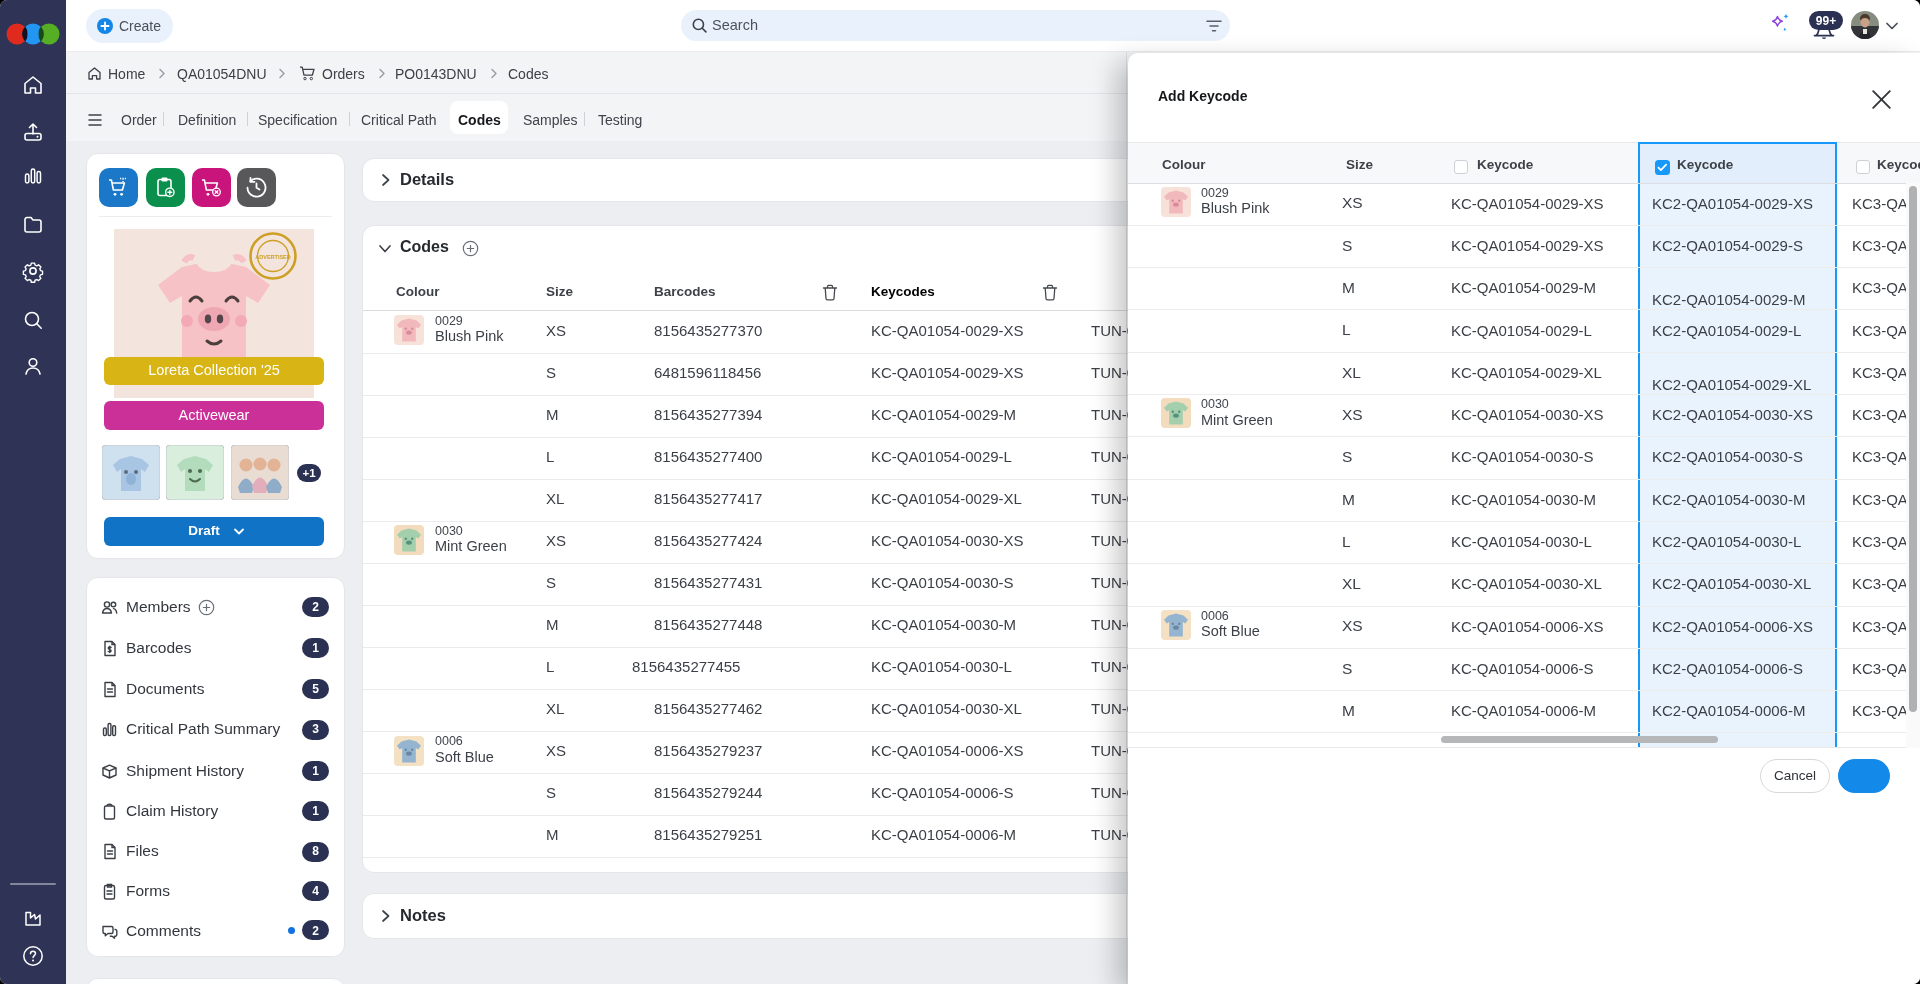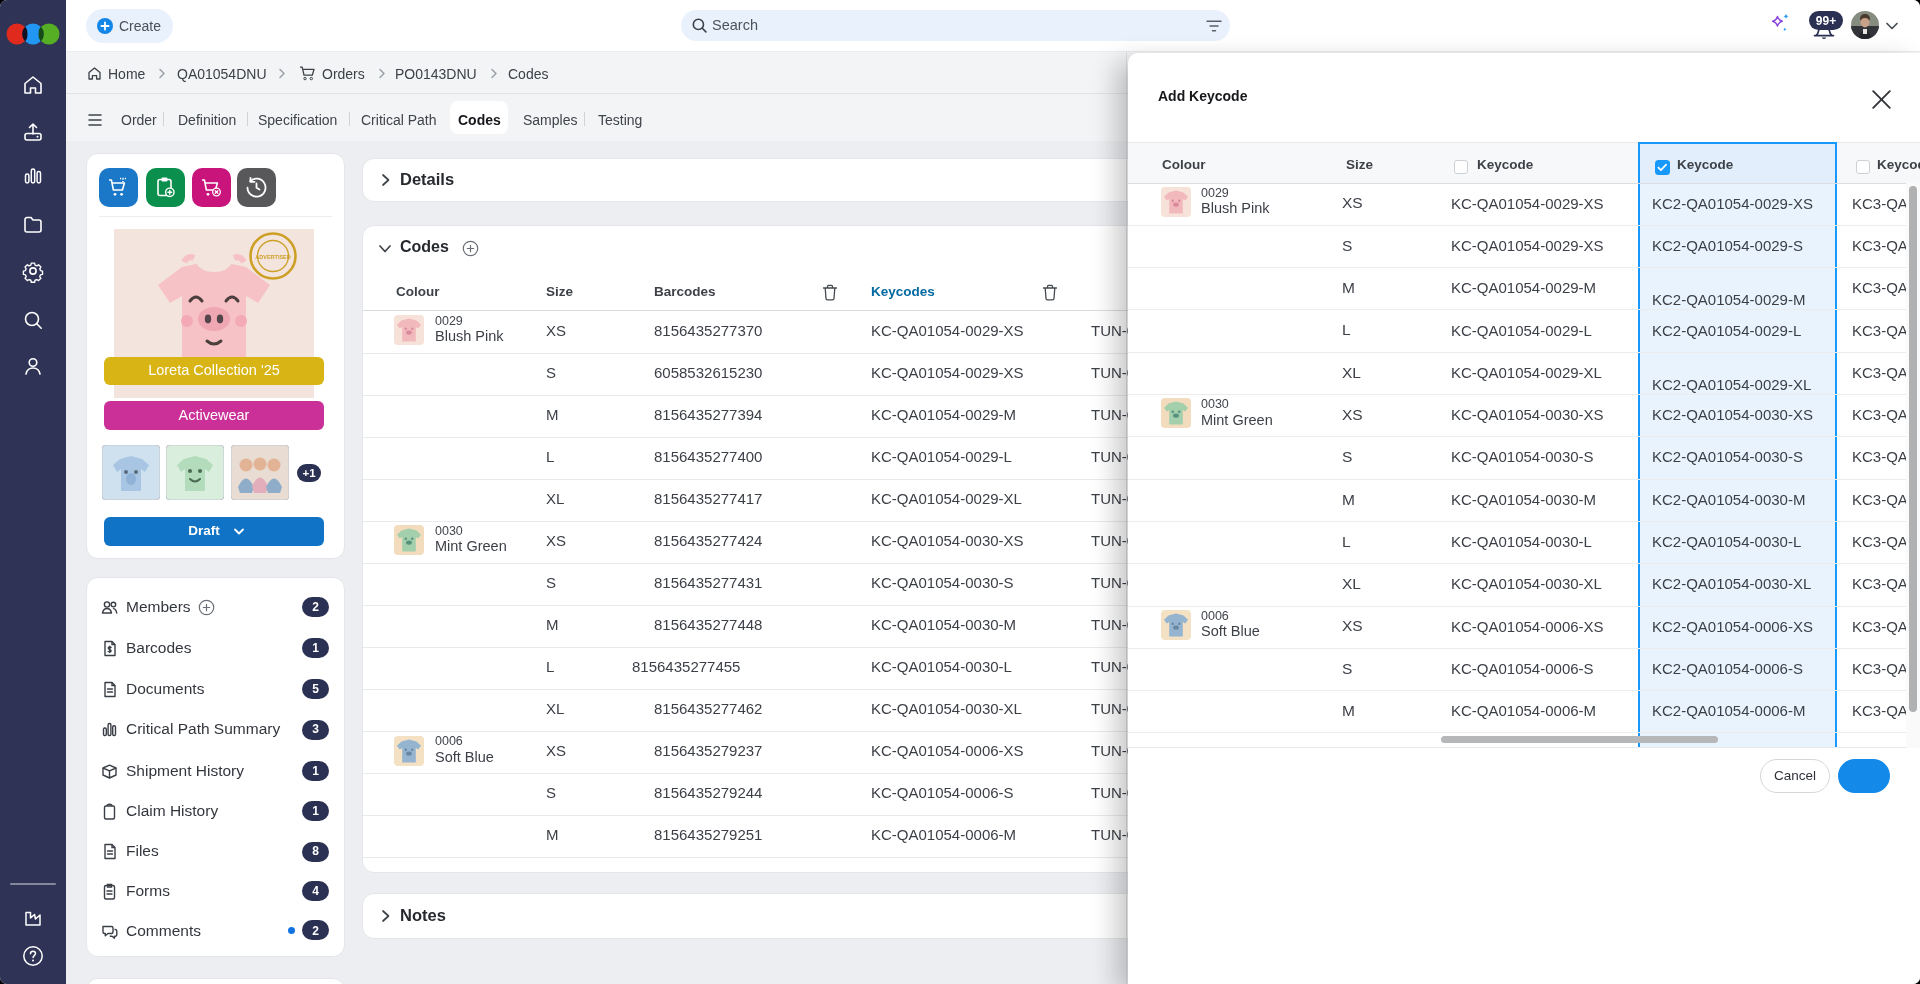--- a/index.html
+++ b/index.html
@@ -338,42 +338,42 @@
 <svg class="abs" style="left:462px;top:240px" width="17" height="17" viewBox="0 0 17 17">
         <circle cx="8.5" cy="8.5" r="7.2" fill="none" stroke="#6a6f77" stroke-width="1.2"></circle>
         <path d="M8.5 5.3v6.4M5.3 8.5h6.4" stroke="#6a6f77" stroke-width="1.2" stroke-linecap="round"></path>
       </svg>
 <div class="txt" style="left:396px;top:284px;font-size:13.5px;font-weight:700;color:#3e4248;">Colour</div>
 <div class="txt" style="left:546px;top:284px;font-size:13.5px;font-weight:700;color:#3e4248;">Size</div>
 <div class="txt" style="left:654px;top:284px;font-size:13.5px;font-weight:700;color:#3e4248;">Barcodes</div>
 <svg class="abs" style="left:822px;top:284px" width="16" height="17" viewBox="0 0 16 17">
         <path d="M1.5 4h13M5.5 4V2.4a1 1 0 0 1 1-1h3a1 1 0 0 1 1 1V4M3.2 4l.8 10.5a1.4 1.4 0 0 0 1.4 1.3h5.2a1.4 1.4 0 0 0 1.4-1.3L12.8 4" fill="none" stroke="#44484e" stroke-width="1.3" stroke-linecap="round" stroke-linejoin="round"></path>
       </svg>
-<div class="txt" style="left:871px;top:284px;font-size:13.5px;font-weight:700;color:#0369a1;">Keycodes</div>
+<div class="txt" style="left:871px;top:284px;font-size:13.5px;font-weight:700;color:#000000;">Keycodes</div>
 <svg class="abs" style="left:1042px;top:284px" width="16" height="17" viewBox="0 0 16 17">
         <path d="M1.5 4h13M5.5 4V2.4a1 1 0 0 1 1-1h3a1 1 0 0 1 1 1V4M3.2 4l.8 10.5a1.4 1.4 0 0 0 1.4 1.3h5.2a1.4 1.4 0 0 0 1.4-1.3L12.8 4" fill="none" stroke="#44484e" stroke-width="1.3" stroke-linecap="round" stroke-linejoin="round"></path>
       </svg>
 <div class="txt" style="left:1154px;top:284px;font-size:13.5px;font-weight:700;color:#3e4248;">TUNs</div>
 <div class="abs" style="left:363px;top:310px;width:1530px;height:1px;background:#d9dbde;"></div>
 <svg class="abs" style="left:394px;top:315px" width="30" height="30" viewBox="0 0 30 30">
         <rect width="30" height="30" rx="4" fill="#f6e2d8"></rect>
         <path d="M7.5 5.5 L15 3.5 L22.5 5.5 L27 9.8 L24.2 13.6 L21.8 11.9 L21.8 26.5 L8.2 26.5 L8.2 11.9 L5.8 13.6 L3 9.8 Z" fill="#f2b9bc"></path>
         <circle cx="11.8" cy="13.8" r="1.2" fill="#d98a9c"></circle>
         <circle cx="18.2" cy="13.8" r="1.2" fill="#d98a9c"></circle>
         <ellipse cx="15" cy="17.6" rx="2.9" ry="2.2" fill="#d98a9c"></ellipse>
       </svg>
 <div class="txt" style="left:435px;top:314px;font-size:12.5px;color:#41454c;">0029</div>
 <div class="txt" style="left:435px;top:328px;font-size:14.5px;color:#3b3f46;">Blush Pink</div>
 <div class="txt" style="left:546px;top:322px;font-size:15px;color:#3b3f46;">XS</div>
 <div class="txt" style="left:654px;top:322px;font-size:15px;color:#3b3f46;">8156435277370</div>
 <div class="txt" style="left:871px;top:322px;font-size:15px;color:#3b3f46;">KC-QA01054-0029-XS</div>
 <div class="txt" style="left:1091px;top:322px;font-size:15px;color:#3b3f46;">TUN-00</div>
 <div class="abs" style="left:363px;top:353px;width:1530px;height:1px;background:#e9eaec;"></div>
 <div class="txt" style="left:546px;top:364px;font-size:15px;color:#3b3f46;">S</div>
-<div class="txt" style="left:654px;top:364px;font-size:15px;color:#3b3f46;">6058532615230</div>
+<div class="txt" style="left:654px;top:364px;font-size:15px;color:#3b3f46;">6481596118456</div>
 <div class="txt" style="left:871px;top:364px;font-size:15px;color:#3b3f46;">KC-QA01054-0029-XS</div>
 <div class="txt" style="left:1091px;top:364px;font-size:15px;color:#3b3f46;">TUN-00</div>
 <div class="abs" style="left:363px;top:395px;width:1530px;height:1px;background:#e9eaec;"></div>
 <div class="txt" style="left:546px;top:406px;font-size:15px;color:#3b3f46;">M</div>
 <div class="txt" style="left:654px;top:406px;font-size:15px;color:#3b3f46;">8156435277394</div>
 <div class="txt" style="left:871px;top:406px;font-size:15px;color:#3b3f46;">KC-QA01054-0029-M</div>
 <div class="txt" style="left:1091px;top:406px;font-size:15px;color:#3b3f46;">TUN-00</div>
 <div class="abs" style="left:363px;top:437px;width:1530px;height:1px;background:#e9eaec;"></div>
 <div class="txt" style="left:546px;top:448px;font-size:15px;color:#3b3f46;">L</div>
 <div class="txt" style="left:654px;top:448px;font-size:15px;color:#3b3f46;">8156435277400</div>

